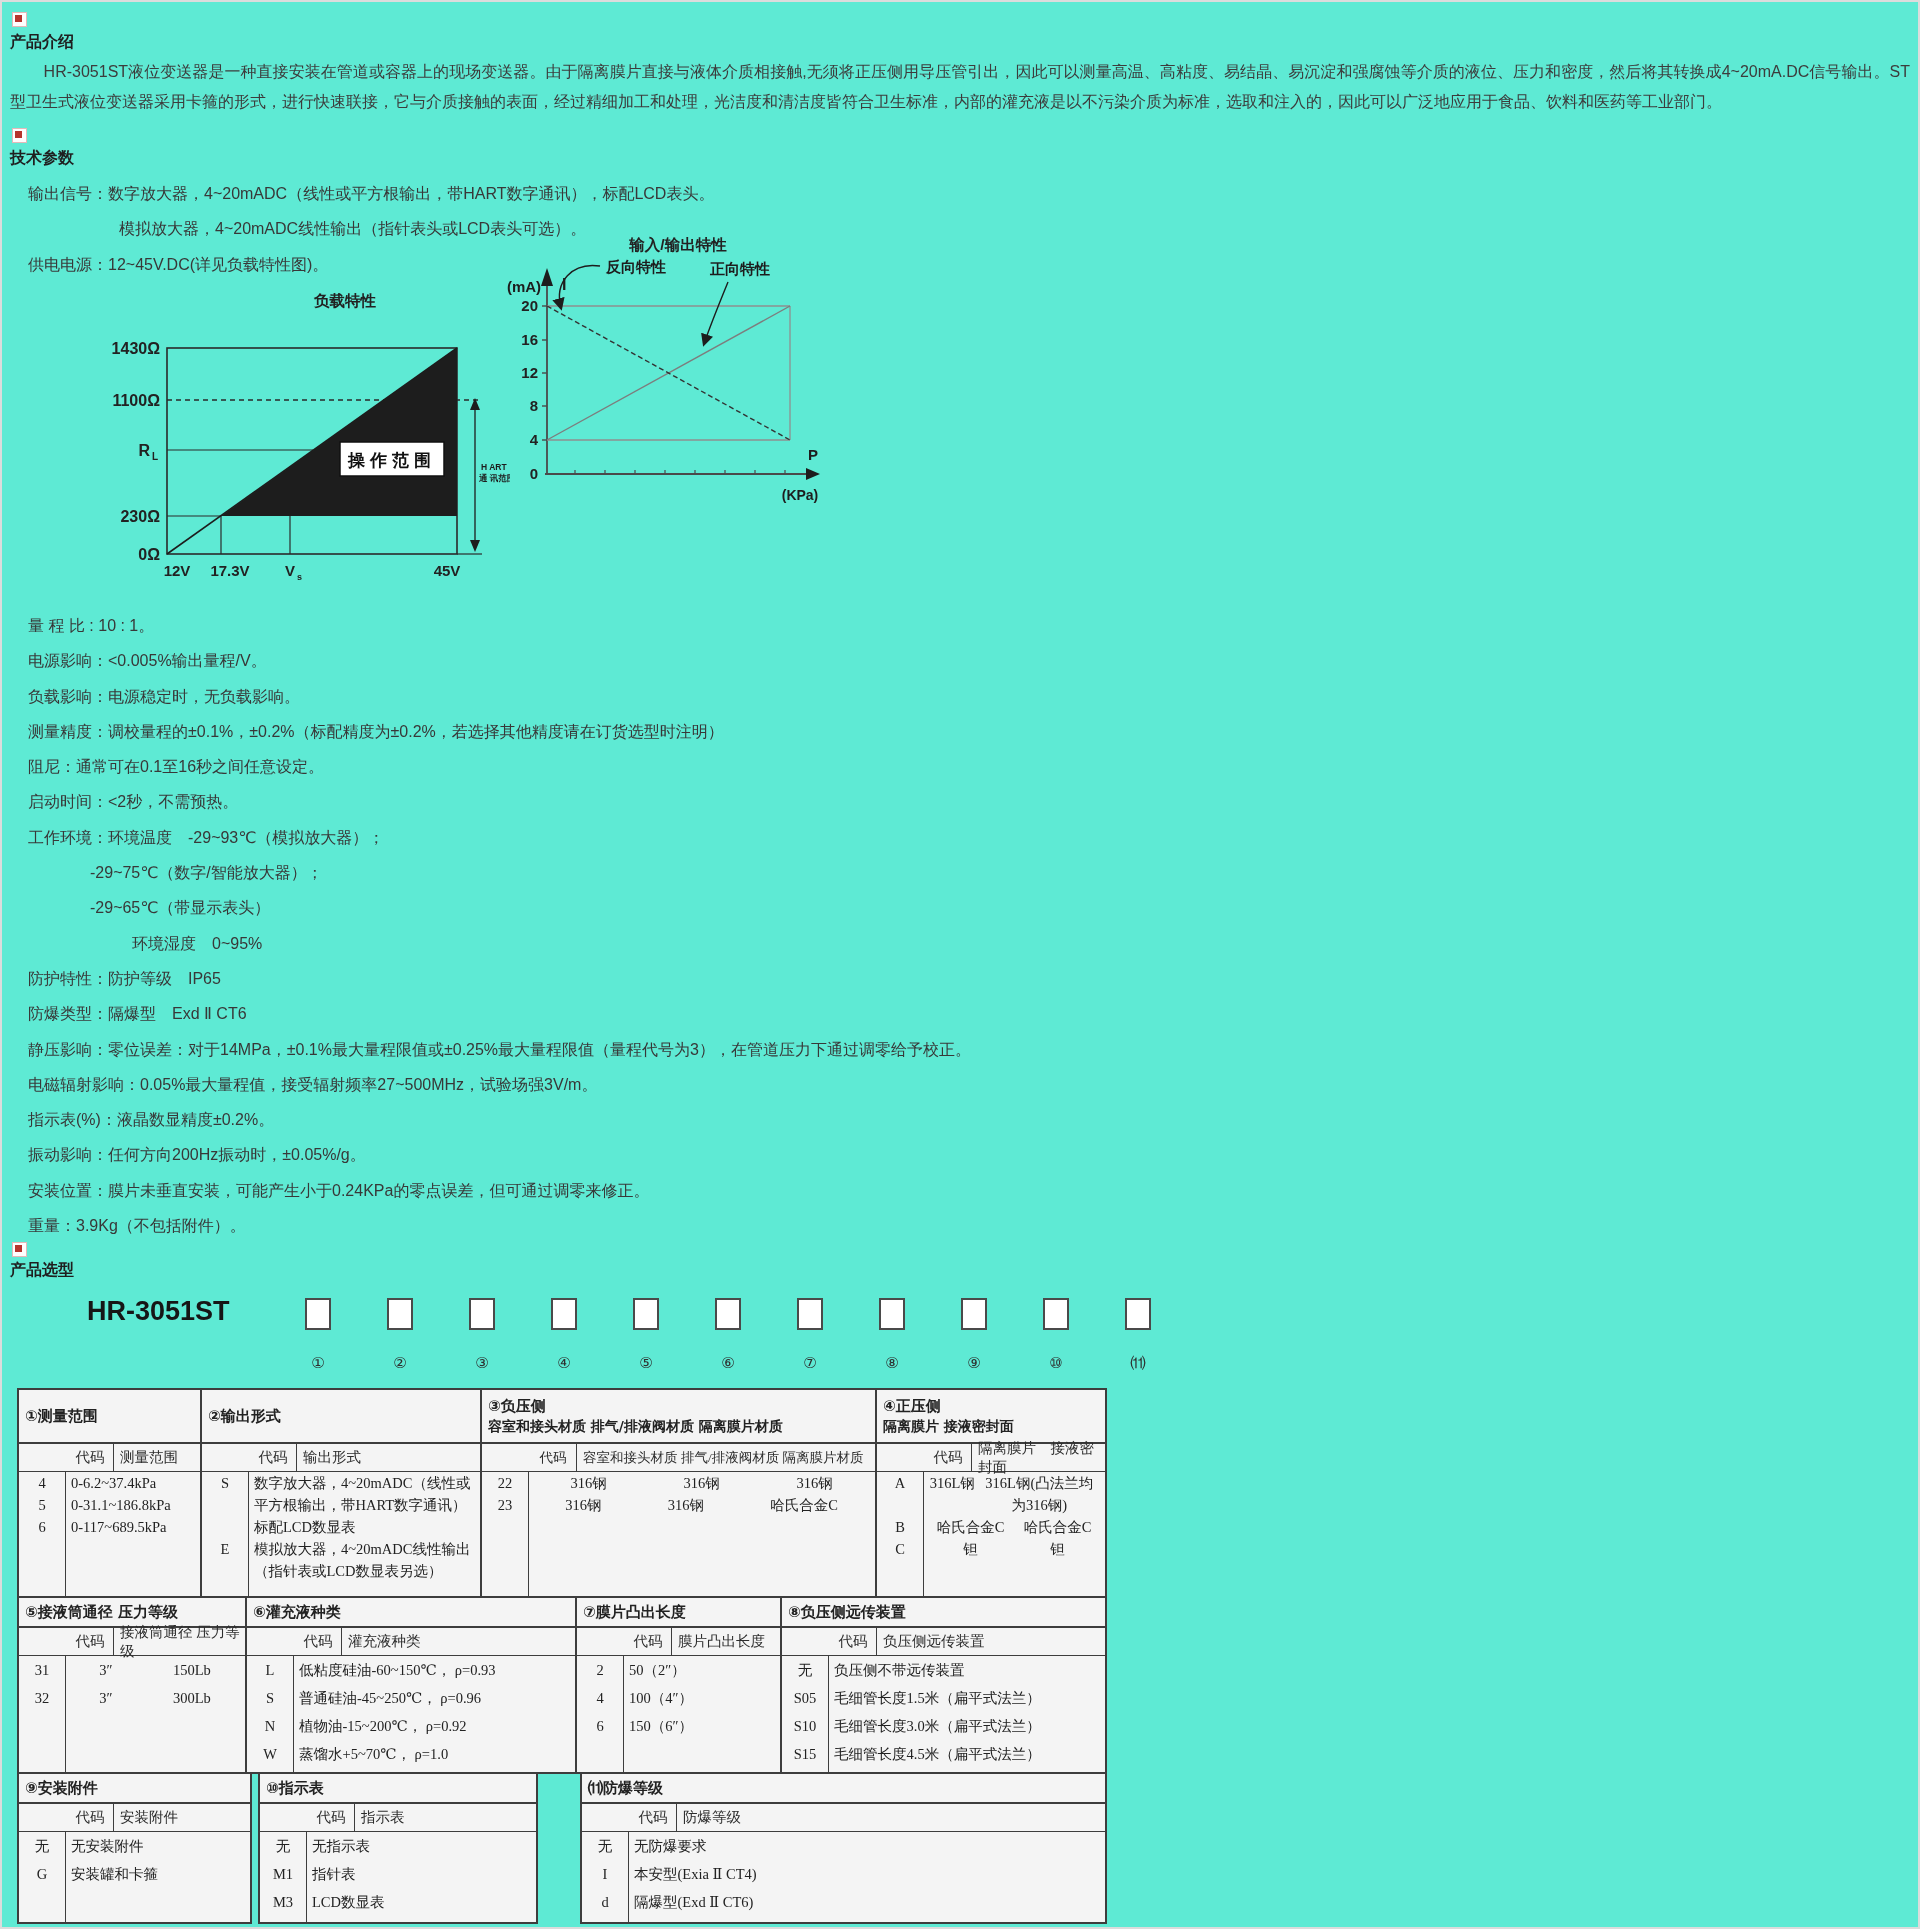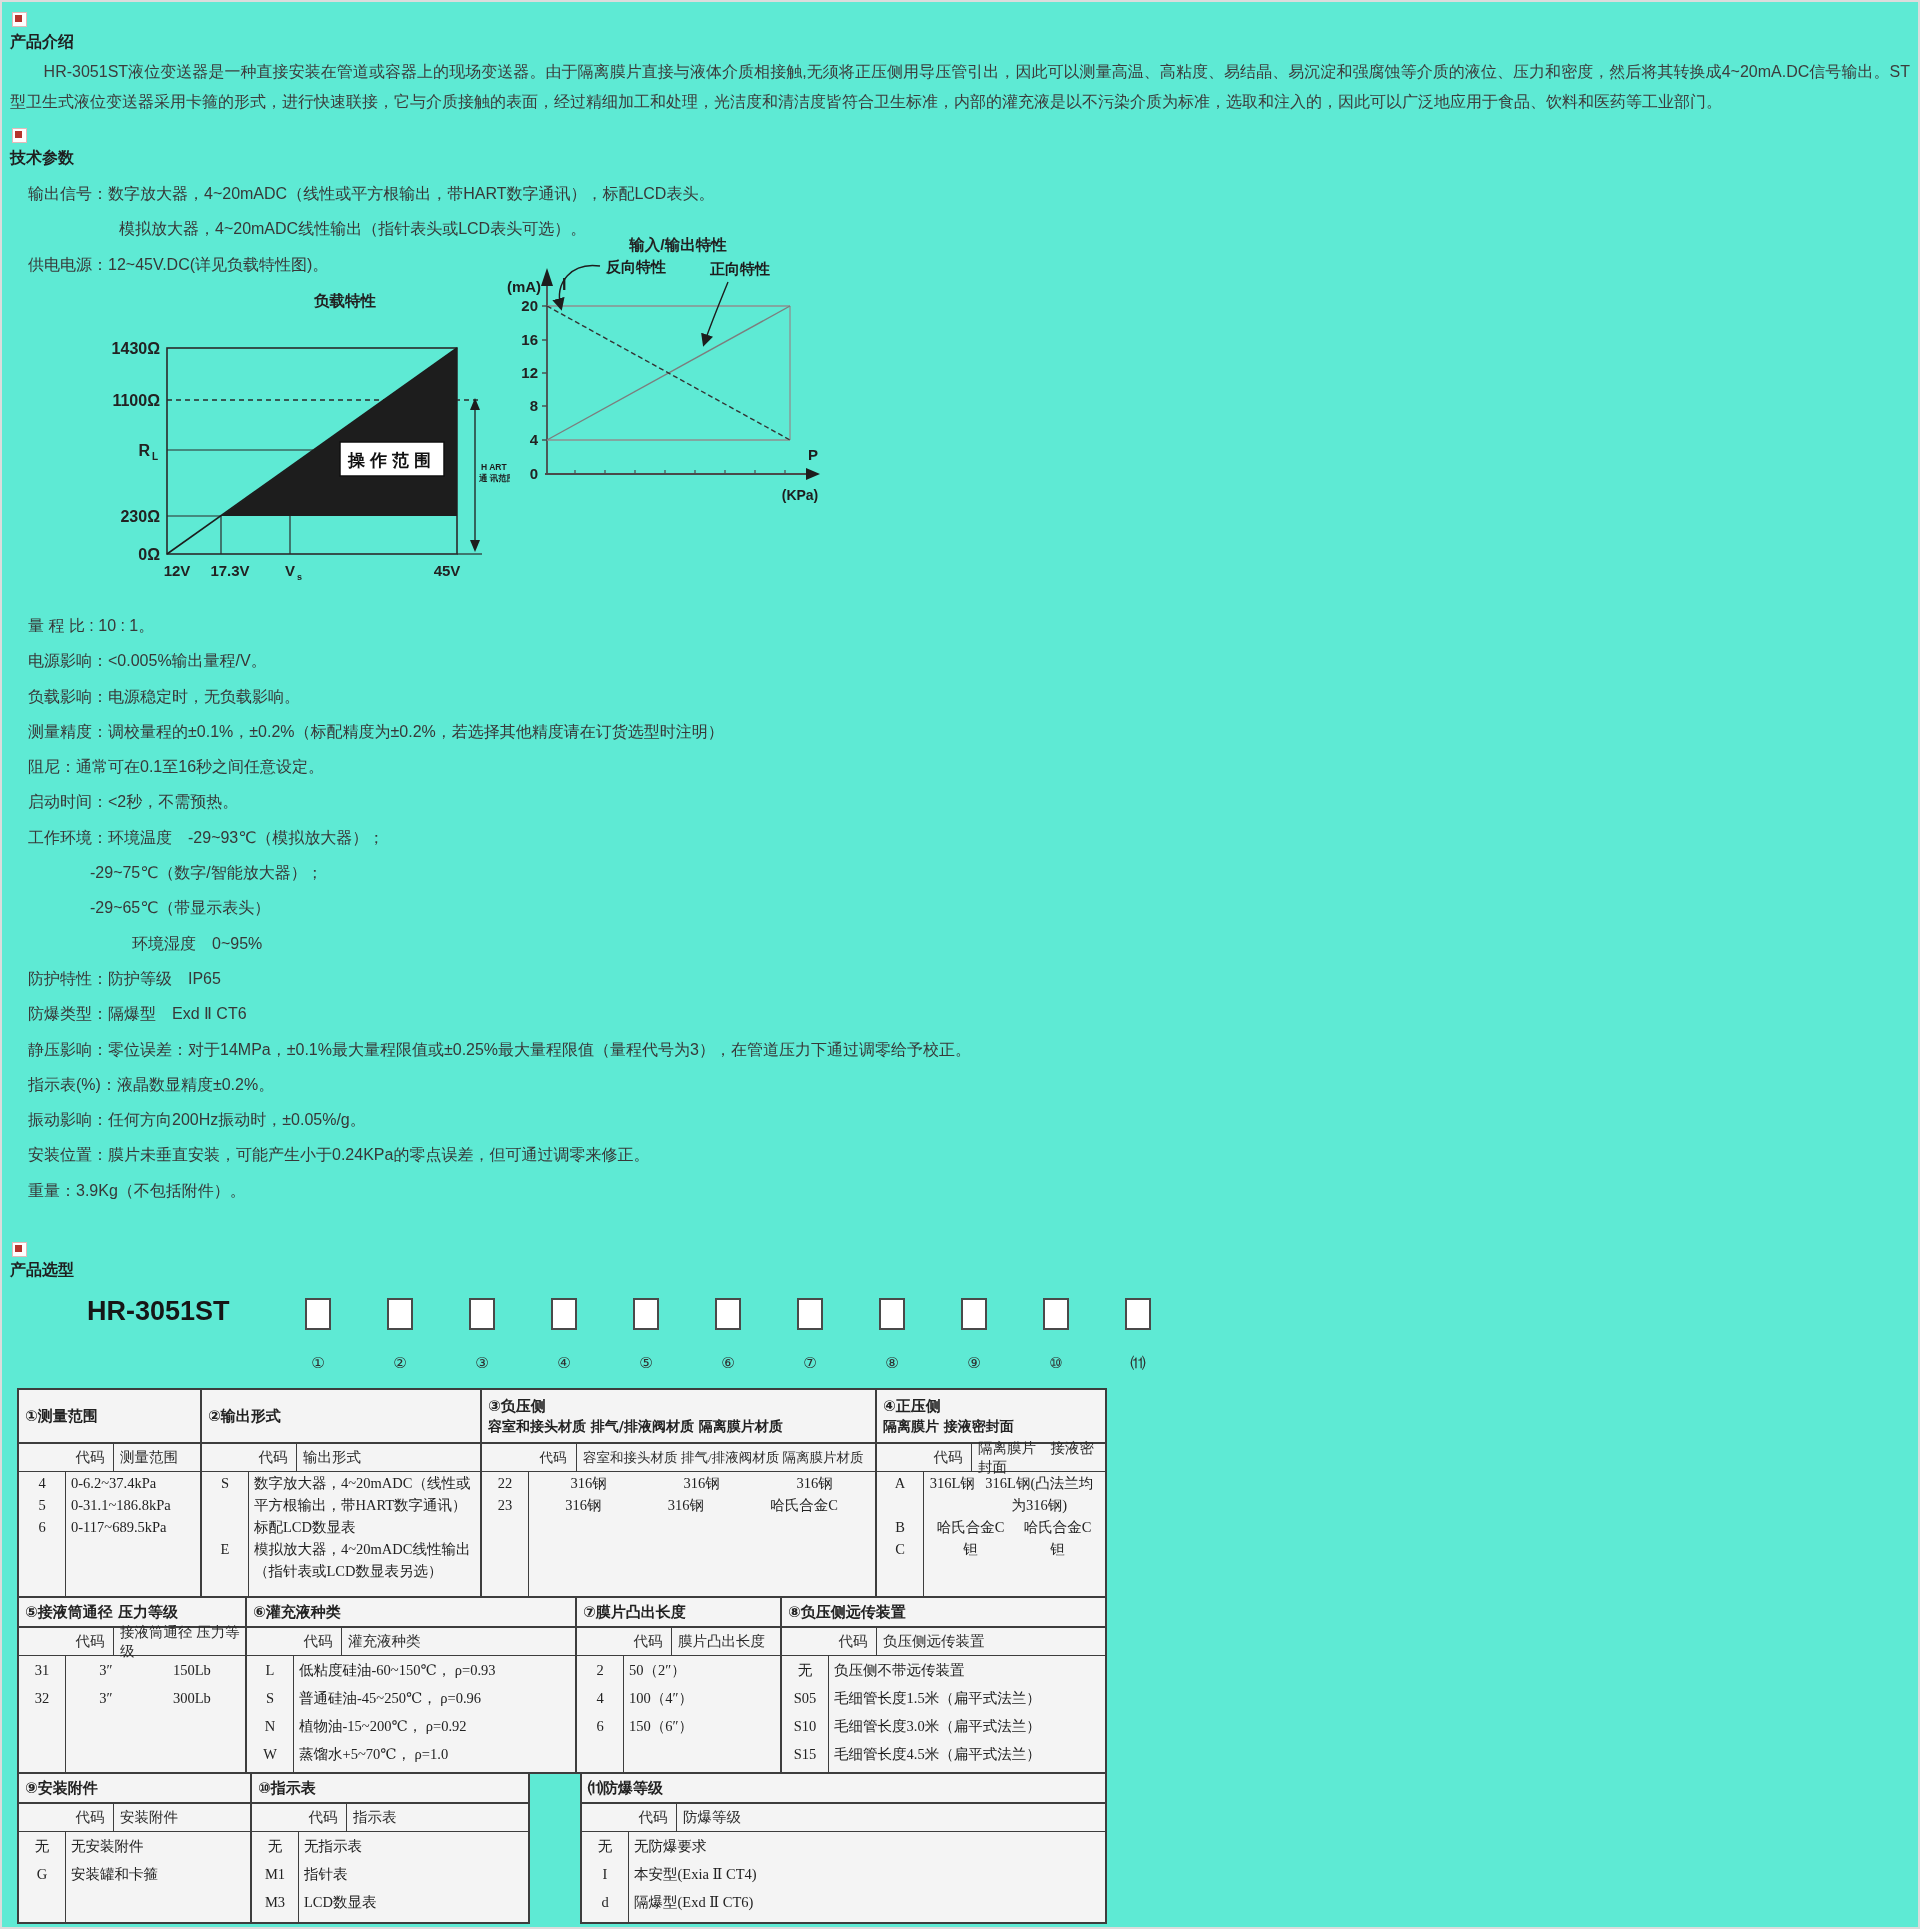--- a/index.html
+++ b/index.html
@@ -166,20 +166,21 @@
     <div class="in0">测量精度：调校量程的±0.1%，±0.2%（标配精度为±0.2%，若选择其他精度请在订货选型时注明）</div>
     <div class="in0">阻尼：通常可在0.1至16秒之间任意设定。</div>
     <div class="in0">启动时间：&lt;2秒，不需预热。</div>
     <div class="in0">工作环境：环境温度　-29~93℃（模拟放大器）；</div>
     <div class="in2">-29~75℃（数字/智能放大器）；</div>
     <div class="in2">-29~65℃（带显示表头）</div>
     <div class="in3">环境湿度　0~95%</div>
     <div class="in0">防护特性：防护等级　IP65</div>
     <div class="in0">防爆类型：隔爆型　Exd Ⅱ CT6</div>
     <div class="in0">静压影响：零位误差：对于14MPa，±0.1%最大量程限值或±0.25%最大量程限值（量程代号为3），在管道压力下通过调零给予校正。</div>
+    <div class="in0">电磁辐射影响：0.05%最大量程值，接受辐射频率27~500MHz，试验场强3V/m。</div>
     <div class="in0">指示表(%)：液晶数显精度±0.2%。</div>
     <div class="in0">振动影响：任何方向200Hz振动时，±0.05%/g。</div>
     <div class="in0">安装位置：膜片未垂直安装，可能产生小于0.24KPa的零点误差，但可通过调零来修正。</div>
     <div class="in0">重量：3.9Kg（不包括附件）。</div>
   </div>
 
   <div class="h" style="top:1258px">产品选型</div>
   <div class="model">HR-3051ST</div>
 
   <div class="mbox" style="left:303px"></div>
@@ -432,21 +433,21 @@
           <span class="code">无</span>
           <span class="val">无安装附件</span>
         </div>
       <div class="trow">
           <span class="code">G</span>
           <span class="val">安装罐和卡箍</span>
         </div>
     </div>
   </div>
 
-  <div class="sec b23" style="left:248px;top:1770px;width:280px;height:152px">
+  <div class="sec b23" style="left:256px;top:1770px;width:280px;height:152px">
     <div class="sec-title">
         <span>⑩指示表</span>
       </div>
     <div class="sec-sub">
         <span class="code">代码</span>
         <span class="ch">指示表</span>
       </div>
     <div class="sec-body">
       <div class="trow">
           <span class="code">无</span>

